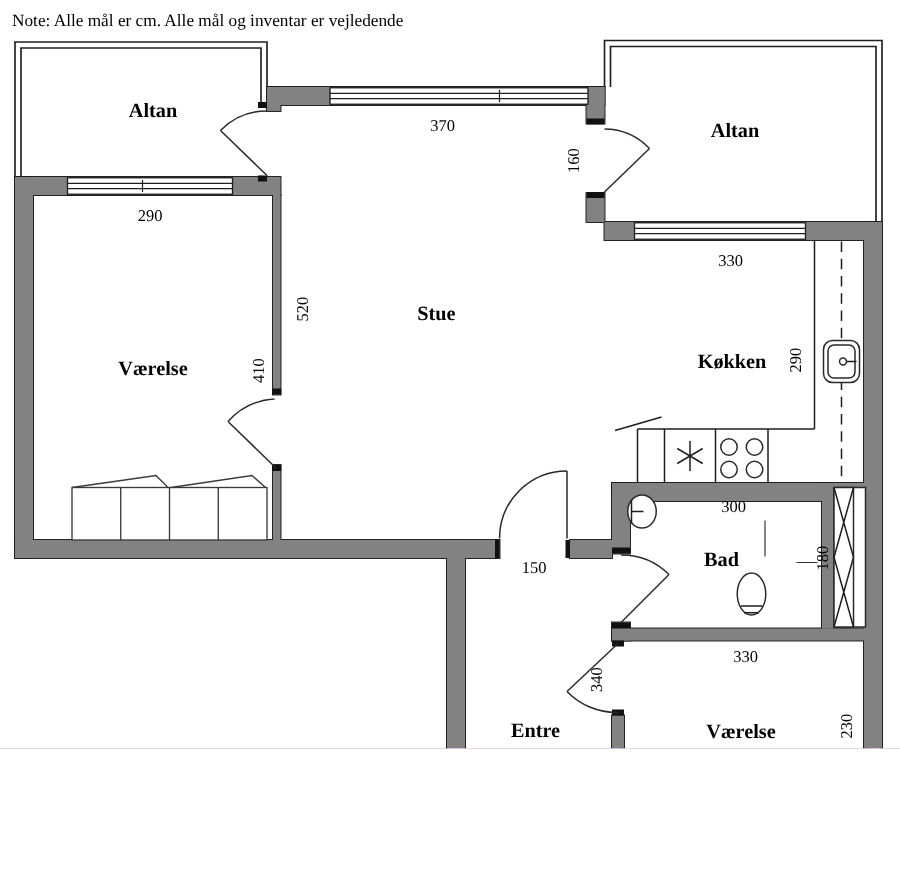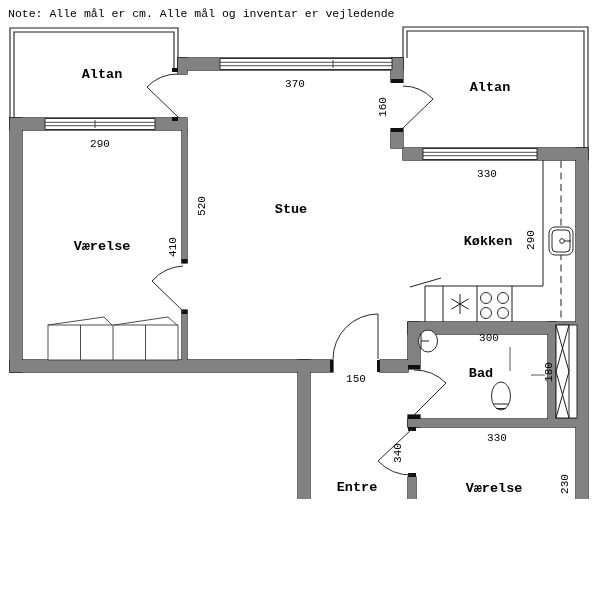--- a/index.html
+++ b/index.html
@@ -1,17 +1,17 @@
 <!DOCTYPE html>
 <html><head>
 <meta charset="utf-8">
 <style>
   html,body{margin:0;padding:0;background:#fff;}
   .stage{position:relative;width:600px;height:499px;background:#a21caf;overflow:hidden;
-         font-family:Liberation Mono, monospace;}
+         font-family:Liberation Serif, serif;}
   svg{display:block;}
   .rail{fill:none;stroke:#1f1f1f;stroke-width:1.1;}
   .wallO{fill:none;stroke:#1f1f1f;stroke-width:1.3;}
   .wallF{fill:#828282;stroke:none;}
   .win{fill:#ffffff;stroke:#1f1f1f;stroke-width:0.9;}
   .wline{stroke:#1f1f1f;stroke-width:0.8;fill:none;}
   .door{stroke:#2a2a2a;stroke-width:1;fill:none;}
   .cap{fill:#111;stroke:none;}
   .cline{stroke:#1f1f1f;stroke-width:1;fill:none;}
   .dash{stroke:#1f1f1f;stroke-width:1;fill:none;stroke-dasharray:7 4.5;}

